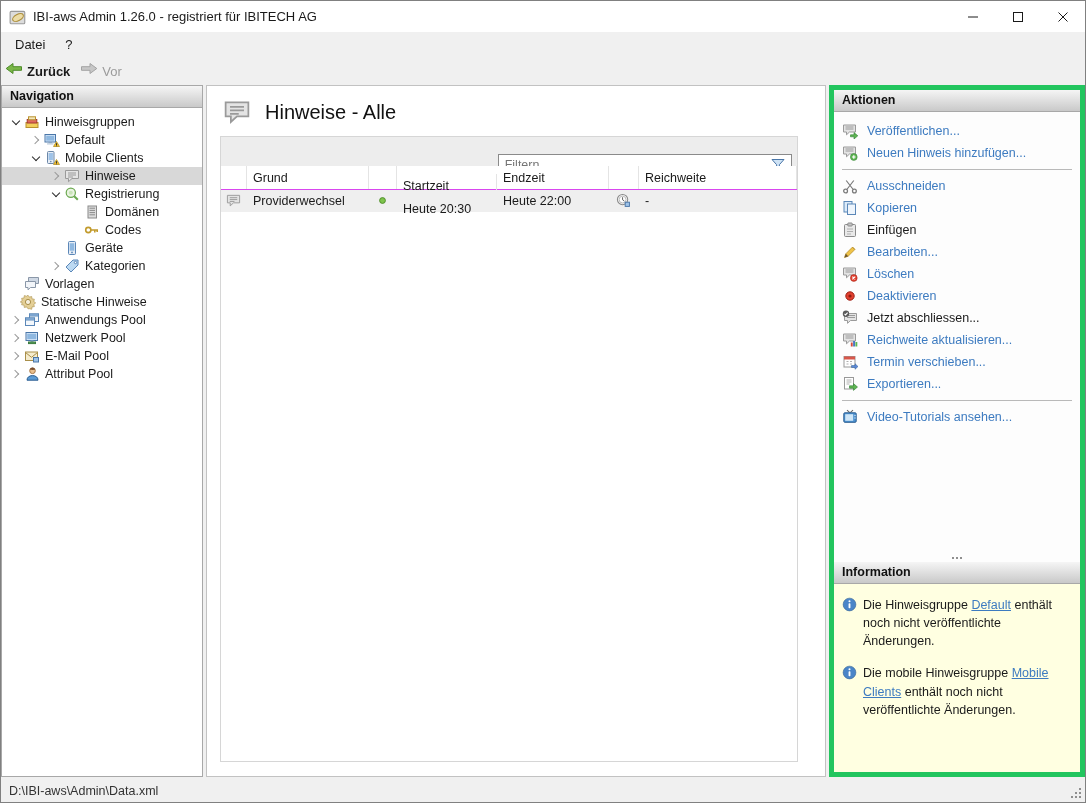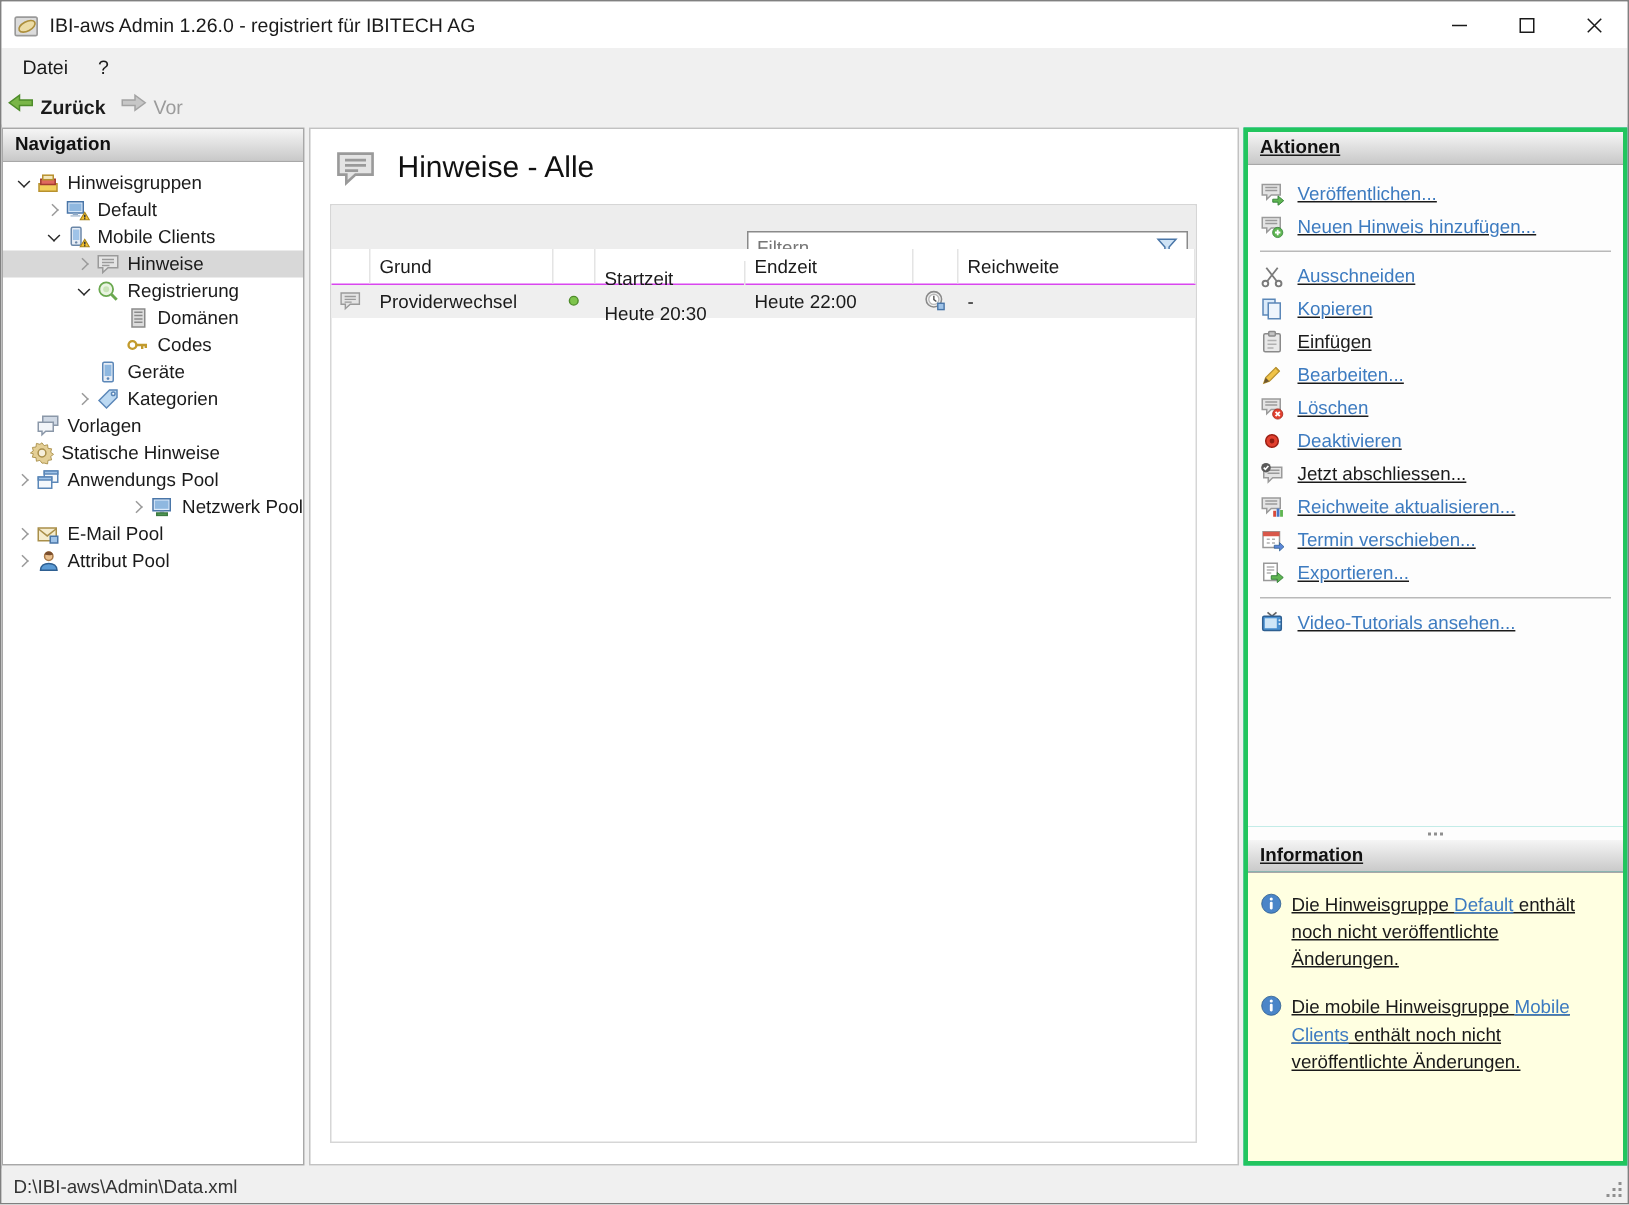--- a/index.html
+++ b/index.html
@@ -63,21 +63,21 @@
   .cell.c0 { width:26px; flex:0 0 26px; justify-content:center; padding-left:0; }
   .cell.c1 { width:122px; flex:0 0 122px; }
   .cell.c2 { width:28px; flex:0 0 28px; justify-content:center; padding-left:0; }
   .cell.c3 { width:100px; flex:0 0 100px;margin-top:16px; }
   .cell.c4 { width:112px; flex:0 0 112px; }
   .cell.c5 { width:30px; flex:0 0 30px; justify-content:center; padding-left:0; }
   .cell.c6 { flex:1 1 auto; }
   .cell svg { width:15px; height:15px; display:block; }
 
   
-  .right-panel { width:256px; flex:0 0 256px; border:3px solid #22c55e; display:flex; flex-direction:column; background:#14b8a6;text-decoration:underline; }
+  .right-panel { width:256px; flex:0 0 256px; border:5px solid #22c55e; display:flex; flex-direction:column; background:#000000; }
   .actions-section { flex:0 0 463px; display:flex; flex-direction:column; background:#fdfdfd; }
   .actions { padding:8px 0 0 8px; }
   .action-row { height:22px; display:flex; align-items:center; cursor:pointer; }
   .aicon { width:16px; height:16px; flex:0 0 16px; }
   .aicon svg { width:16px; height:16px; display:block; }
   .action-row .albl { margin-left:9px; color:var(--link); }
   .action-row.disabled .albl { color:#1a1a1a; cursor:default; }
   .action-sep { border-top:1px solid #b9b9b9; margin:5px 8px 5px 0; }
   .splitter { flex:0 0 9px; background:#fdfdfd; display:flex; align-items:center; justify-content:center; gap:2px; }
   .splitter i { width:2px; height:2px; background:#8f8f8f; display:block; }
@@ -279,21 +279,21 @@
             <span class="ticon">
               <svg viewBox="0 0 16 16">
                 <rect x="5.5" y="2" width="9" height="7.5" fill="#f4f8fc" stroke="#5b87b8"></rect>
                 <rect x="5.5" y="2" width="9" height="2" fill="#9fc3e8" stroke="#5b87b8"></rect>
                 <rect x="1.5" y="6" width="9" height="7.5" fill="#f4f8fc" stroke="#5b87b8"></rect>
                 <rect x="1.5" y="6" width="9" height="2" fill="#9fc3e8" stroke="#5b87b8"></rect>
               </svg>
             </span>
             <span class="tlabel">Anwendungs Pool</span>
           </div>
-          <div class="tree-row" style="padding-left: 6px; justify-content: flex-end;">
+          <div class="tree-row" style="padding-left: 6px;">
             <span class="chev col"></span>
             <span class="ticon">
               <svg viewBox="0 0 16 16">
                 <rect x="2" y="2.5" width="11.5" height="8" fill="#dceafa" stroke="#4a76a8"></rect>
                 <rect x="3.2" y="3.7" width="9.1" height="5.5" fill="#8fb8e0"></rect>
                 <rect x="6.5" y="10.5" width="3" height="1.4" fill="#8aa6c4"></rect>
                 <rect x="4.5" y="12" width="7" height="1.6" fill="#58a55c" stroke="#3c7a40"></rect>
               </svg>
             </span>
             <span class="tlabel">Netzwerk Pool</span>

